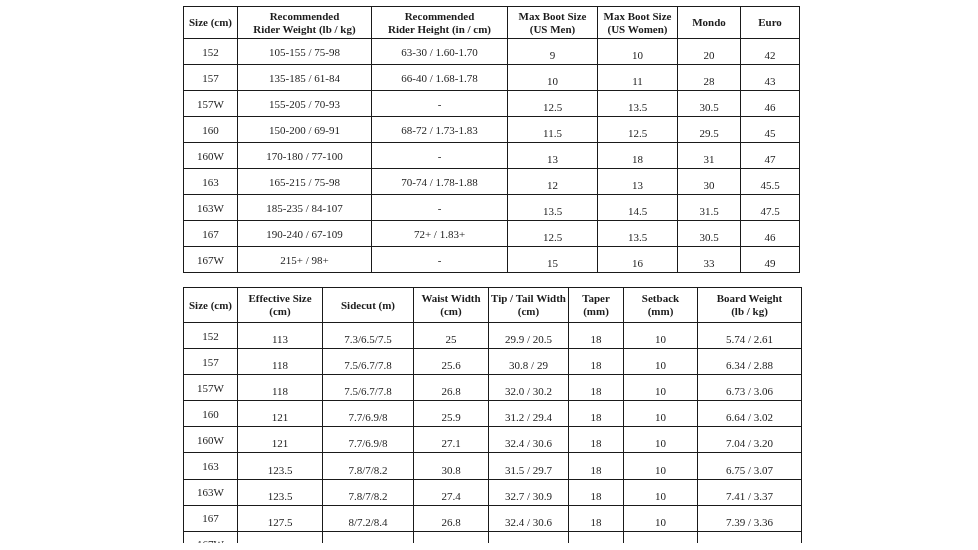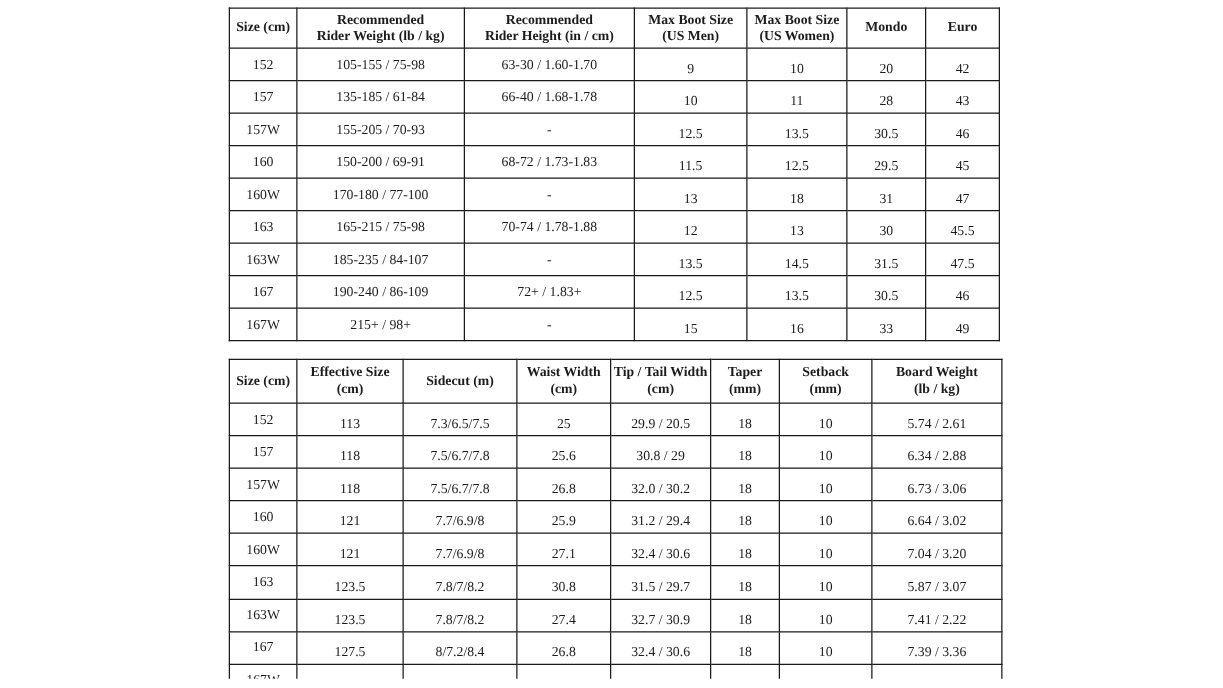--- a/index.html
+++ b/index.html
@@ -139,21 +139,21 @@
           <td><span>163W</span></td>
           <td><span>185-235 / 84-107</span></td>
           <td><span>-</span></td>
           <td><span class="lo">13.5</span></td>
           <td><span class="lo">14.5</span></td>
           <td><span class="lo">31.5</span></td>
           <td><span class="lo">47.5</span></td>
         </tr>
         <tr>
           <td><span>167</span></td>
-          <td><span>190-240 / 86-109</span></td>
+          <td><span>190-240 / 67-109</span></td>
           <td><span>72+ / 1.83+</span></td>
           <td><span class="lo">12.5</span></td>
           <td><span class="lo">13.5</span></td>
           <td><span class="lo">30.5</span></td>
           <td><span class="lo">46</span></td>
         </tr>
         <tr>
           <td><span>167W</span></td>
           <td><span>215+ / 98+</span></td>
           <td><span>-</span></td>
@@ -246,31 +246,31 @@
           <td><span class="lo">7.04 / 3.20</span></td>
         </tr>
         <tr>
           <td><span>163</span></td>
           <td><span class="lo">123.5</span></td>
           <td><span class="lo">7.8/7/8.2</span></td>
           <td><span class="lo">30.8</span></td>
           <td><span class="lo">31.5 / 29.7</span></td>
           <td><span class="lo">18</span></td>
           <td><span class="lo">10</span></td>
-          <td><span class="lo">5.87 / 3.07</span></td>
+          <td><span class="lo">6.75 / 3.07</span></td>
         </tr>
         <tr>
           <td><span>163W</span></td>
           <td><span class="lo">123.5</span></td>
           <td><span class="lo">7.8/7/8.2</span></td>
           <td><span class="lo">27.4</span></td>
           <td><span class="lo">32.7 / 30.9</span></td>
           <td><span class="lo">18</span></td>
           <td><span class="lo">10</span></td>
-          <td><span class="lo">7.41 / 2.22</span></td>
+          <td><span class="lo">7.41 / 3.37</span></td>
         </tr>
         <tr>
           <td><span>167</span></td>
           <td><span class="lo">127.5</span></td>
           <td><span class="lo">8/7.2/8.4</span></td>
           <td><span class="lo">26.8</span></td>
           <td><span class="lo">32.4 / 30.6</span></td>
           <td><span class="lo">18</span></td>
           <td><span class="lo">10</span></td>
           <td><span class="lo">7.39 / 3.36</span></td>

